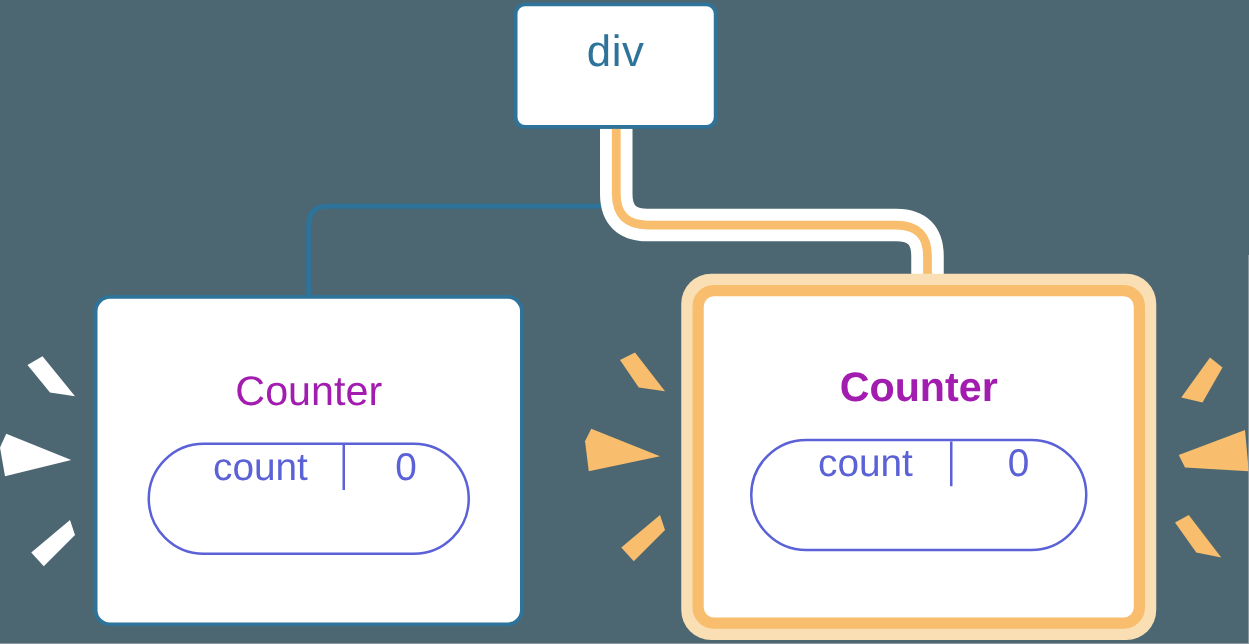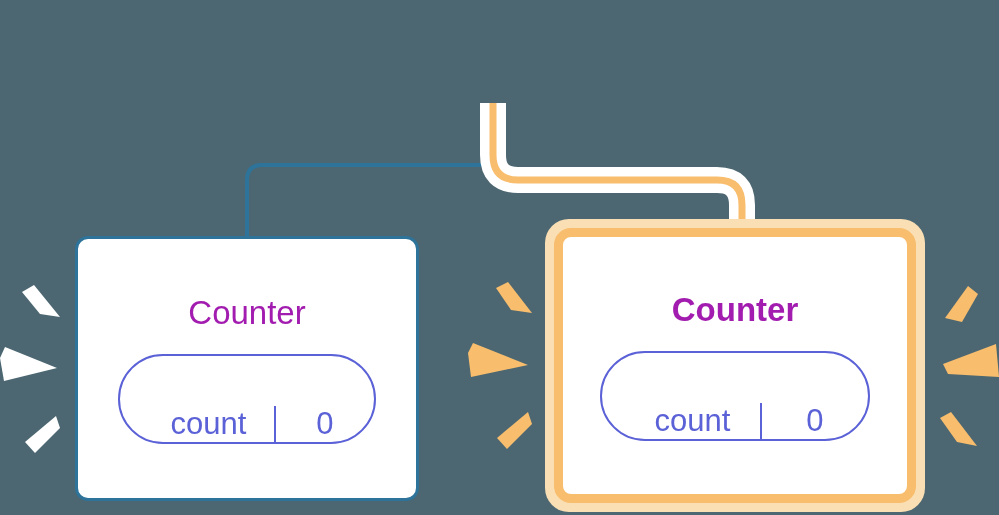--- a/index.html
+++ b/index.html
@@ -103,21 +103,21 @@
     margin-bottom: 22px;
     white-space: nowrap;
   }
   .node-title.is-bold {
     font-weight: 700;
   }
 
   
   .pill {
     display: flex;
-    align-items: flex-end;
+    align-items: flex-start;
     border: 2px solid #5b61d6;
     border-radius: 999px;
     height: 86px;
     overflow: hidden;
     background: transparent;
   }
   .pill-key, .pill-val {
     display: flex;
     align-items: center;
     justify-content: center;
@@ -143,20 +143,23 @@
 
   <svg id="wires" viewBox="0 0 999 515" width="999" height="515" xmlns="http://www.w3.org/2000/svg">
 
     <path d="M 493 103 L 493 150 Q 493 165 478 165 L 262 165 Q 247 165 247 180 L 247 236" fill="none" stroke="#2e7399" stroke-width="4" stroke-linecap="butt"></path>
 
     <path d="M 493 103 L 493 155 Q 493 180 518 180 L 717 180 Q 742 180 742 205 L 742 236" fill="none" stroke="#ffffff" stroke-width="26" stroke-linecap="butt"></path>
 
     <path d="M 493 103 L 493 155 Q 493 180 518 180 L 717 180 Q 742 180 742 205 L 742 236" fill="none" stroke="#f8bd6d" stroke-width="7" stroke-linecap="butt"></path>
   </svg>
 
+  <div class="node node-div">
+    <div class="node-title">div</div>
+  </div>
 
   <div class="node node-counter-left">
     <div class="node-title">Counter</div>
     <div class="pill pill-left">
       <div class="pill-key">count</div>
       <div class="pill-val">0</div>
     </div>
   </div>
 
   <div class="node node-counter-right">

